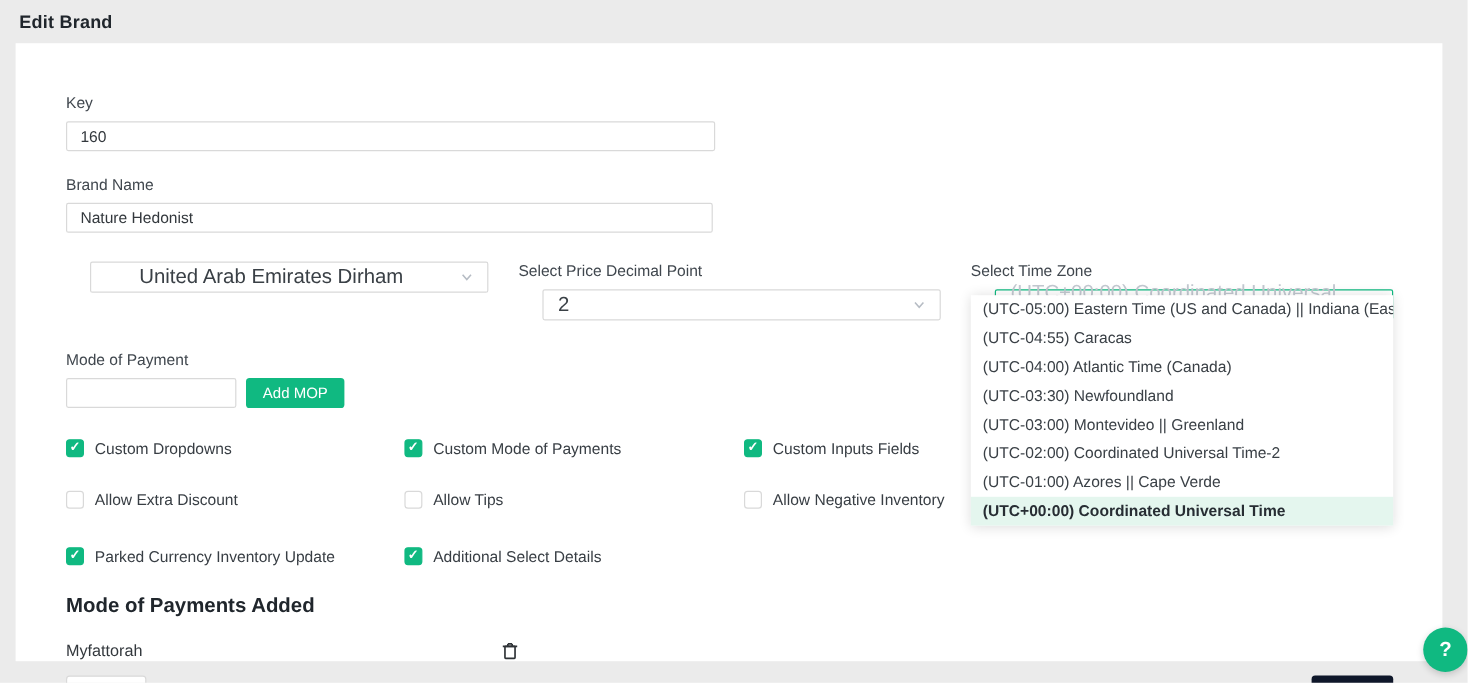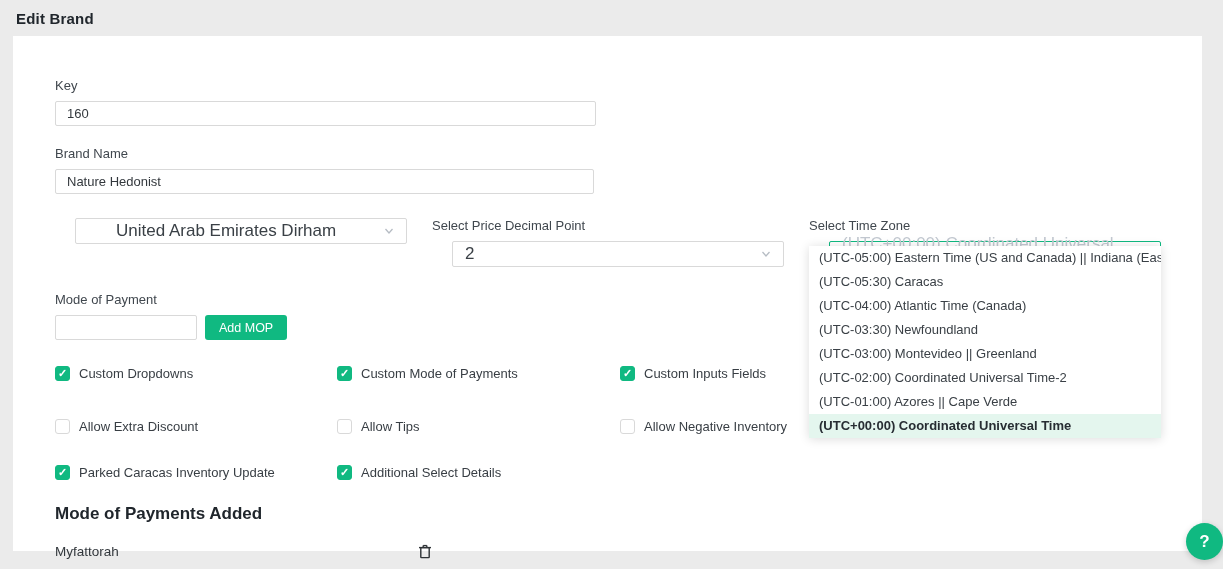--- a/index.html
+++ b/index.html
@@ -59,21 +59,21 @@
   .mop-row { display: flex; align-items: center; margin-top: 0; }
   .mop-input { width: 142px; }
   .btn-green {
     height: 25px; padding: 0 14px; margin-left: 8px;
     background: #10b981; color: #fff; border: none; border-radius: 3px;
     font-size: 12.5px; font-family: "Liberation Sans", sans-serif; cursor: pointer;
   }
 
   .cb-grid { margin-top: 23px; }
   .cb-row { display: flex; }
-  .cb-row + .cb-row.gap-lg { margin-top: 38px; }
+  .cb-row + .cb-row.gap-lg { margin-top: 28px; }
   .cb-row + .cb-row.gap-md { margin-top: 24px; }
   .cb-cell-1 { width: 282px; }
   .cb-cell-2 { width: 283px; }
   .cb { display: inline-flex; align-items: center; gap: 9px; cursor: pointer; }
   .cb-box {
     width: 15px; height: 15px; border: 1px solid #d9d9d9; border-radius: 3px;
     background: #fff; display: flex; align-items: center; justify-content: center;
     flex: 0 0 auto;
   }
   .cb-check { display: none; color: #fff; font-size: 11px; font-weight: bold; line-height: 1; }
@@ -153,21 +153,21 @@
       <div class="select-col select-wrap">
         <label class="field-label">Select Time Zone</label>
         <div class="select-box focused">
           <span class="select-value">(UTC+00:00) Coordinated Universal Time</span>
           <svg class="chevron" viewBox="0 0 10 10" fill="none" stroke="currentColor" stroke-width="1.3">
               <polyline points="1.5,3 5,7 8.5,3"></polyline>
             </svg>
         </div>
         <div class="dropdown">
           <div class="dd-item">(UTC-05:00) Eastern Time (US and Canada) || Indiana (East)</div>
-          <div class="dd-item">(UTC-05:30) Caracas</div>
+          <div class="dd-item">(UTC-04:55) Caracas</div>
           <div class="dd-item">(UTC-04:00) Atlantic Time (Canada)</div>
           <div class="dd-item">(UTC-03:30) Newfoundland</div>
           <div class="dd-item">(UTC-03:00) Montevideo || Greenland</div>
           <div class="dd-item">(UTC-02:00) Coordinated Universal Time-2</div>
           <div class="dd-item">(UTC-01:00) Azores || Cape Verde</div>
           <div class="dd-item selected">(UTC+00:00) Coordinated Universal Time</div>
         </div>
       </div>
     </div>
 
@@ -225,21 +225,21 @@
             <span class="cb-label">Allow Negative Inventory</span>
           </span>
         </div>
       </div>
       <div class="cb-row gap-md">
         <div class="cb-cell-1">
           <span class="cb checked">
             <span class="cb-box">
                 <span class="cb-check">✓</span>
               </span>
-            <span class="cb-label">Parked Caracas Inventory Update</span>
+            <span class="cb-label">Parked Currency Inventory Update</span>
           </span>
         </div>
         <div class="cb-cell-2">
           <span class="cb checked">
             <span class="cb-box">
                 <span class="cb-check">✓</span>
               </span>
             <span class="cb-label">Additional Select Details</span>
           </span>
         </div>

